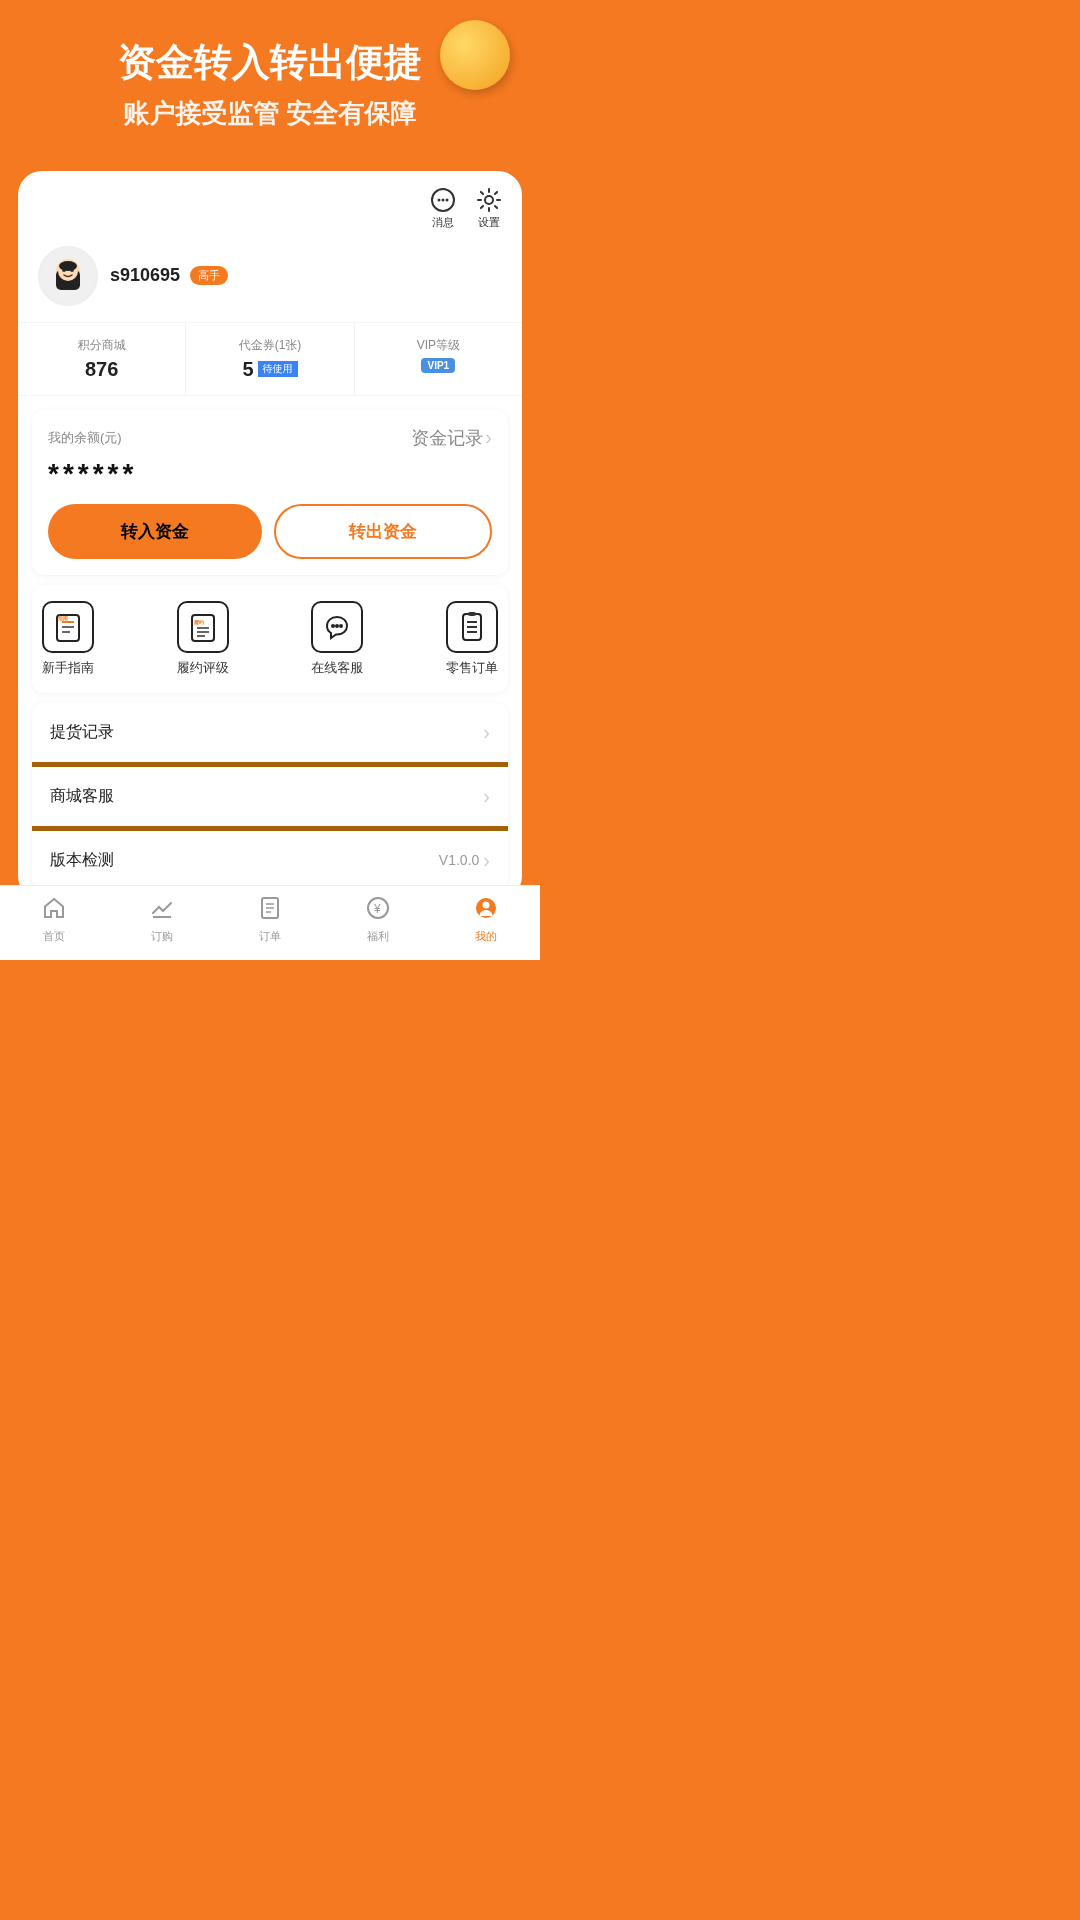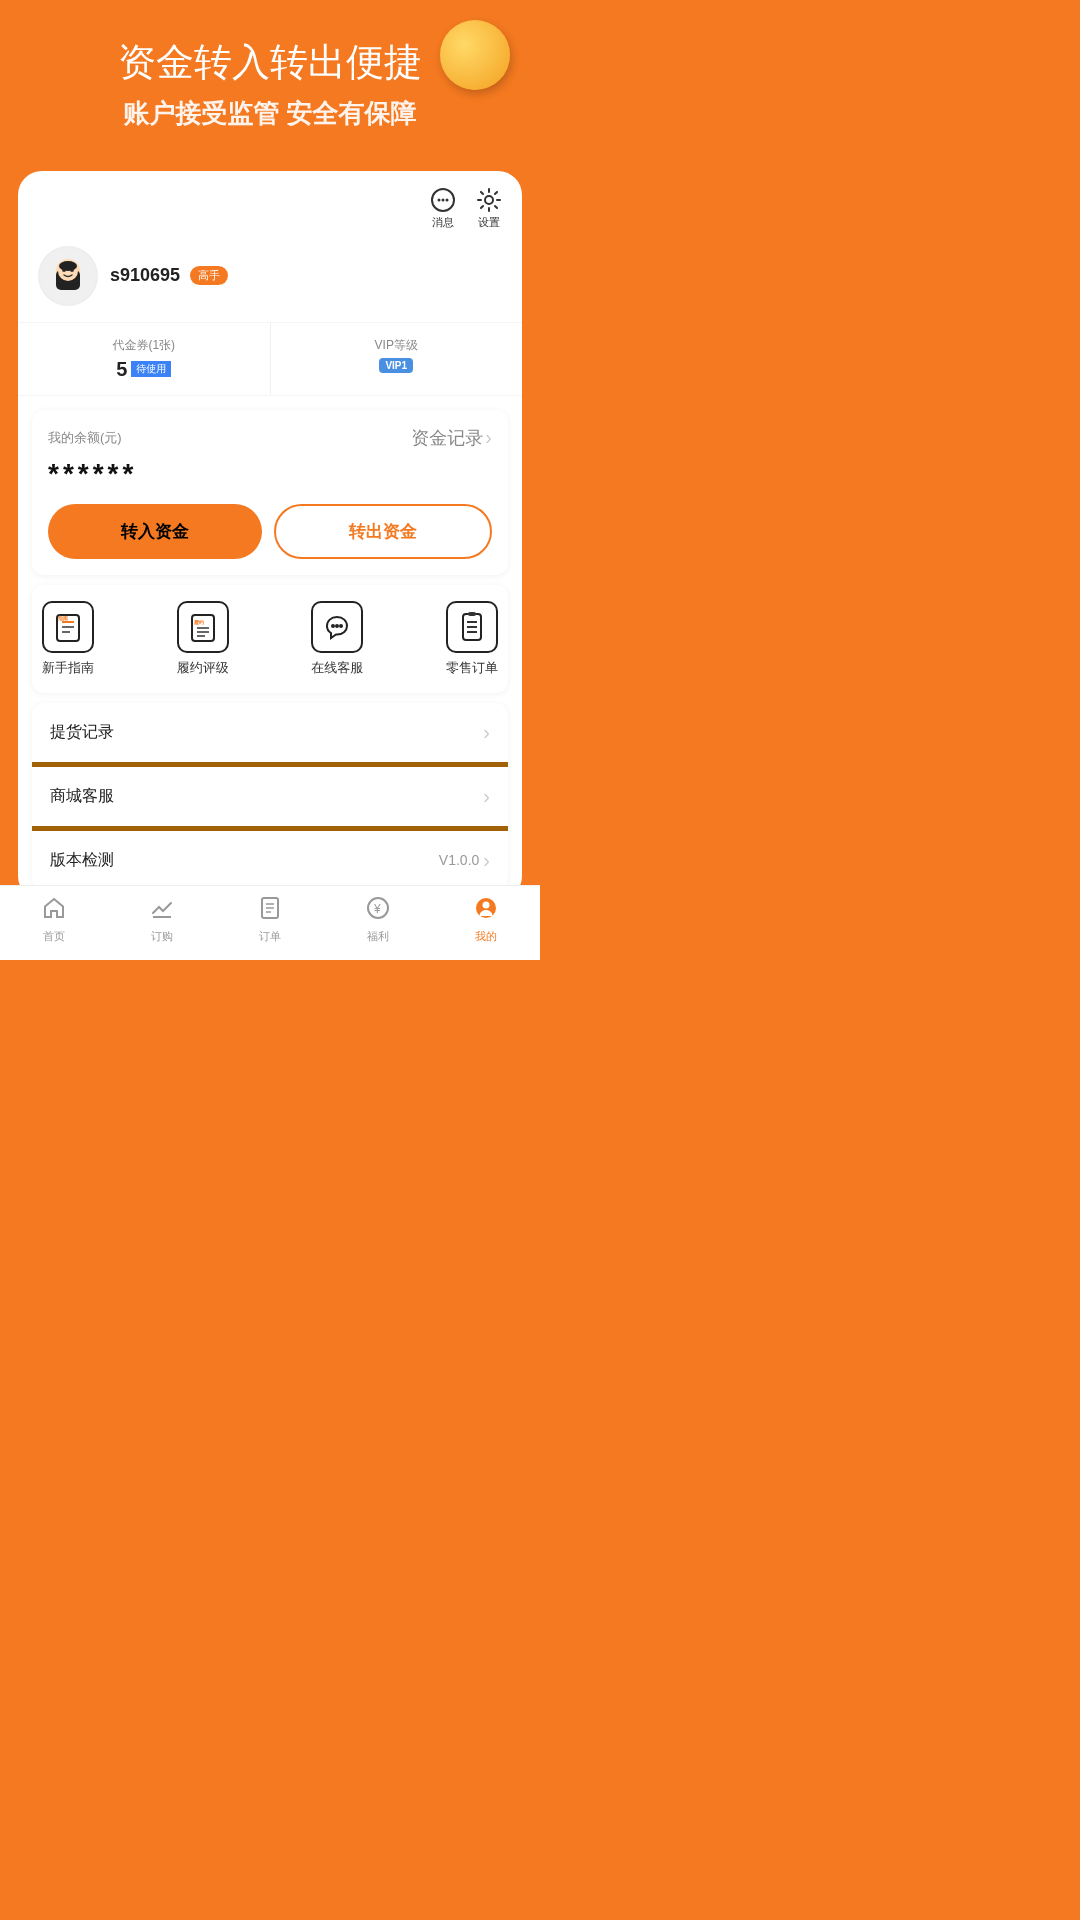--- a/index.html
+++ b/index.html
@@ -19,21 +19,21 @@
     }
 
     .header-section {
       padding: 40px 20px 20px;
       text-align: center;
       position: relative;
     }
 
     .header-title {
       font-size: 38px;
-      font-weight: 400;
+      font-weight: 700;
       color: #fff;
       line-height: 1.2;
       margin-bottom: 10px;
     }
 
     .header-subtitle {
       font-size: 26px;
       font-weight: 600;
       color: rgba(255,255,255,0.92);
       margin-bottom: 20px;
@@ -415,20 +415,24 @@
           <rect x="16" y="10" width="18" height="10" rx="9" fill="#222"></rect>
         </svg>
       </div>
       <div class="user-info">
         <span class="username">s910695</span>
         <span class="badge-gaoshou">高手</span>
       </div>
     </div>
 
     <div class="stats-row">
+      <div class="stat-item">
+        <span class="stat-label">积分商城</span>
+        <span class="stat-value">876</span>
+      </div>
       <div class="stat-item">
         <span class="stat-label">代金券(1张)</span>
         <div class="stat-value-row">
           <span class="stat-value">5</span>
           <span class="badge-daiyong">待使用</span>
         </div>
       </div>
       <div class="stat-item">
         <span class="stat-label">VIP等级</span>
         <span class="badge-vip">VIP1</span>

